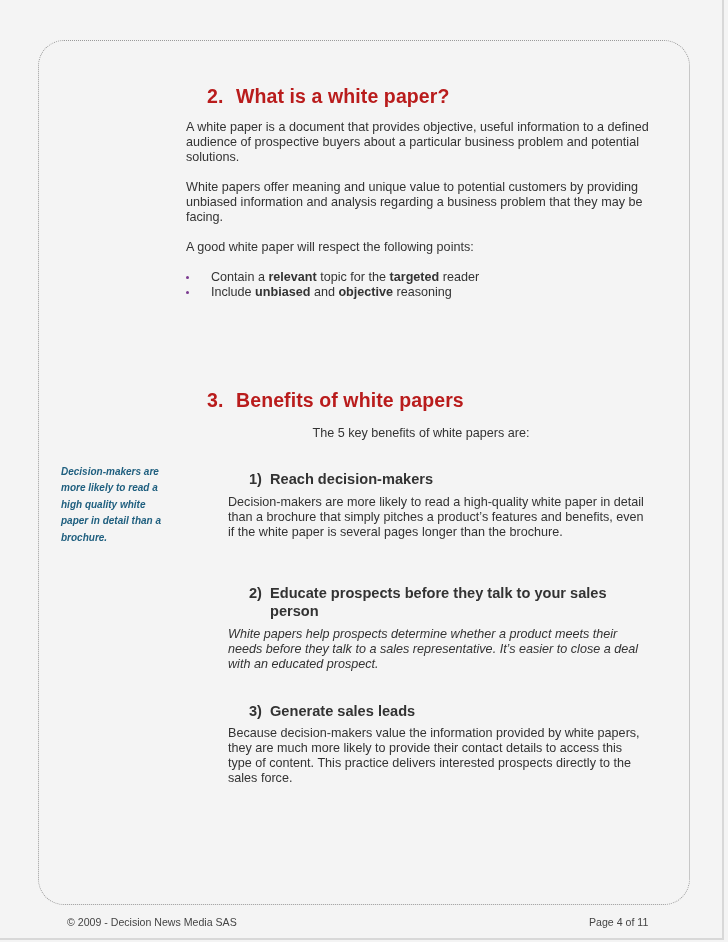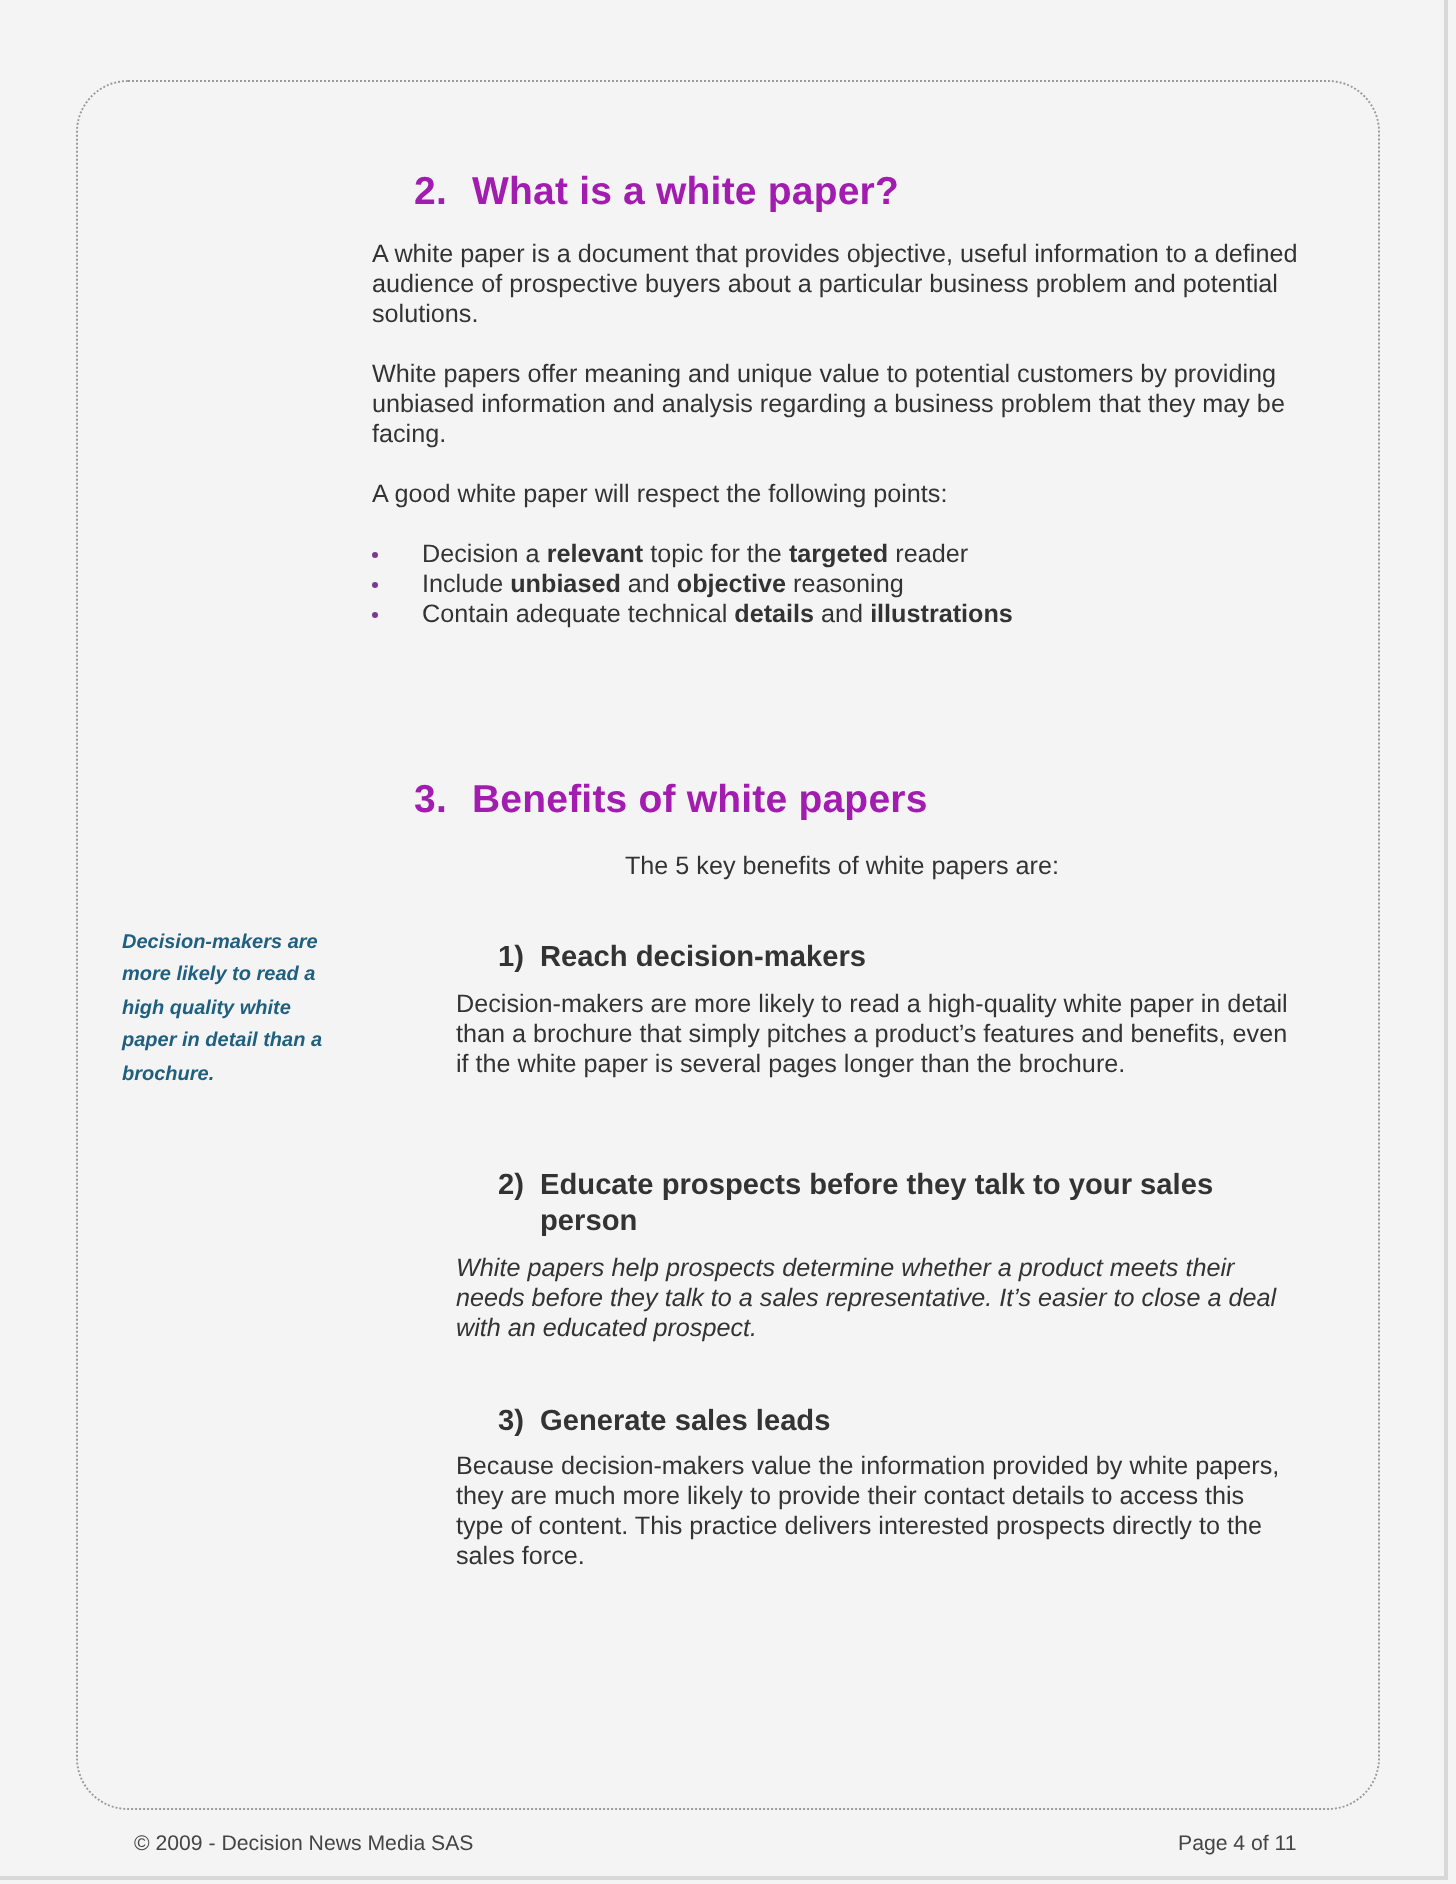--- a/index.html
+++ b/index.html
@@ -10,21 +10,21 @@
   .page-edge {
     position:absolute; left:0; top:0; width:724px; height:940px;
     border-right:2px solid #d8d8d8; border-bottom:2px solid #d8d8d8; box-sizing:border-box;
     pointer-events:none;
   }
   .frame {
     position:absolute; left:38px; top:40px; width:652px; height:865px;
     border:1px dotted #9a9a9a; border-radius:26px; box-sizing:border-box;
   }
   .h1 {
-    position:absolute; left:207px; font-weight:bold; font-size:19.5px; color:#a21caf;
+    position:absolute; left:207px; font-weight:bold; font-size:19.5px; color:#b91c1c;
     letter-spacing:0.1px; white-space:nowrap;
   }
   .h1 .num { display:inline-block; width:29px; }
   .para {
     position:absolute; left:186px; width:470px; font-size:12.6px; line-height:15px; color:#333;
   }
   .bullets { position:absolute; left:186px; top:270px; margin:0; padding:0; list-style:none; }
   .bullets li { font-size:12.6px; line-height:15px; height:15px; position:relative; padding-left:25px; white-space:nowrap; }
   .bullets li .dot {
     position:absolute; left:0; top:6px; width:3px; height:3px; border-radius:50%; background:#7a3a8f;
@@ -55,29 +55,25 @@
   <span class="num">2.</span><span>What is a white paper?</span>
 </div>
 
 <div class="para" style="top:120px;">A white paper is a document that provides objective, useful information to a defined audience of prospective buyers about a particular business problem and potential solutions.</div>
 <div class="para" style="top:180px;">White papers offer meaning and unique value to potential customers by providing unbiased information and analysis regarding a business problem that they may be facing.</div>
 <div class="para" style="top:240px;">A good white paper will respect the following points:</div>
 
 <ul class="bullets">
   <li>
     <span class="dot"></span>
-    <span>Decision a </span><b>relevant</b><span> topic for the </span><b>targeted</b><span> reader</span>
+    <span>Contain a </span><b>relevant</b><span> topic for the </span><b>targeted</b><span> reader</span>
   </li>
   <li>
     <span class="dot"></span>
     <span>Include </span><b>unbiased</b><span> and </span><b>objective</b><span> reasoning</span>
-  </li>
-  <li>
-    <span class="dot"></span>
-    <span>Contain adequate technical </span><b>details</b><span> and </span><b>illustrations</b><span></span>
   </li>
 </ul>
 
 <div class="h1" style="top:389px;">
   <span class="num">3.</span><span>Benefits of white papers</span>
 </div>
 
 <div class="para" style="top:426px;text-align:center;">The 5 key benefits of white papers are:</div>
 
 <div class="sidequote">Decision-makers are more likely to read a high quality white paper in detail than a brochure.</div>

